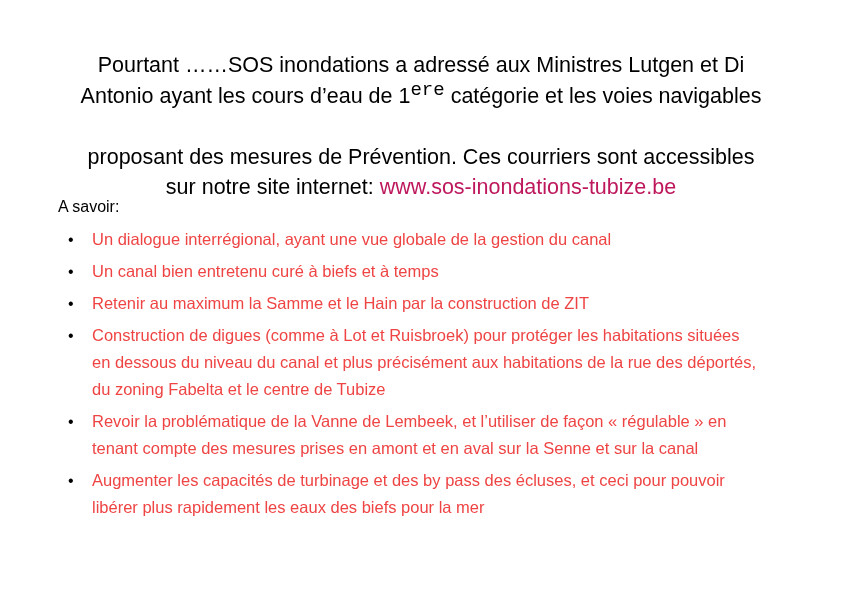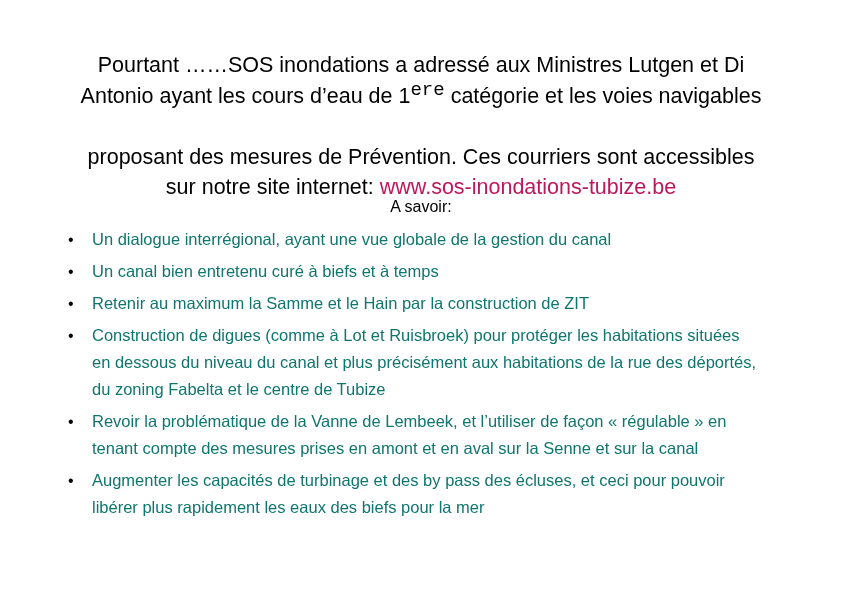--- a/index.html
+++ b/index.html
@@ -40,21 +40,21 @@
   }
   .link {
     color: #be185d;
     text-decoration: none;
   }
   .subtitle {
     position: absolute;
     left: 58px;
     top: 196px;
     width: 726px;
-    text-align: center;
+    text-align: left;
     font-size: 16px;
     line-height: 22px;
   }
   .bullets {
     position: absolute;
     left: 62px;
     top: 226px;
     width: 720px;
   }
   .bullet-row {
@@ -69,21 +69,21 @@
     font-size: 16px;
     line-height: 27px;
     padding-left: 6px;
     box-sizing: border-box;
     color: #000000;
   }
   .bullet-text {
     flex: 1 1 auto;
     font-size: 16.5px;
     line-height: 27px;
-    color: #0f766e;
+    color: #ef4444;
     padding-right: 22px;
   }
 </style>
 </head>
 <body>
 
 <div class="slide">
 
   <div class="heading">
     <span>Pourtant ……SOS inondations a adressé aux Ministres Lutgen et Di</span><br>

